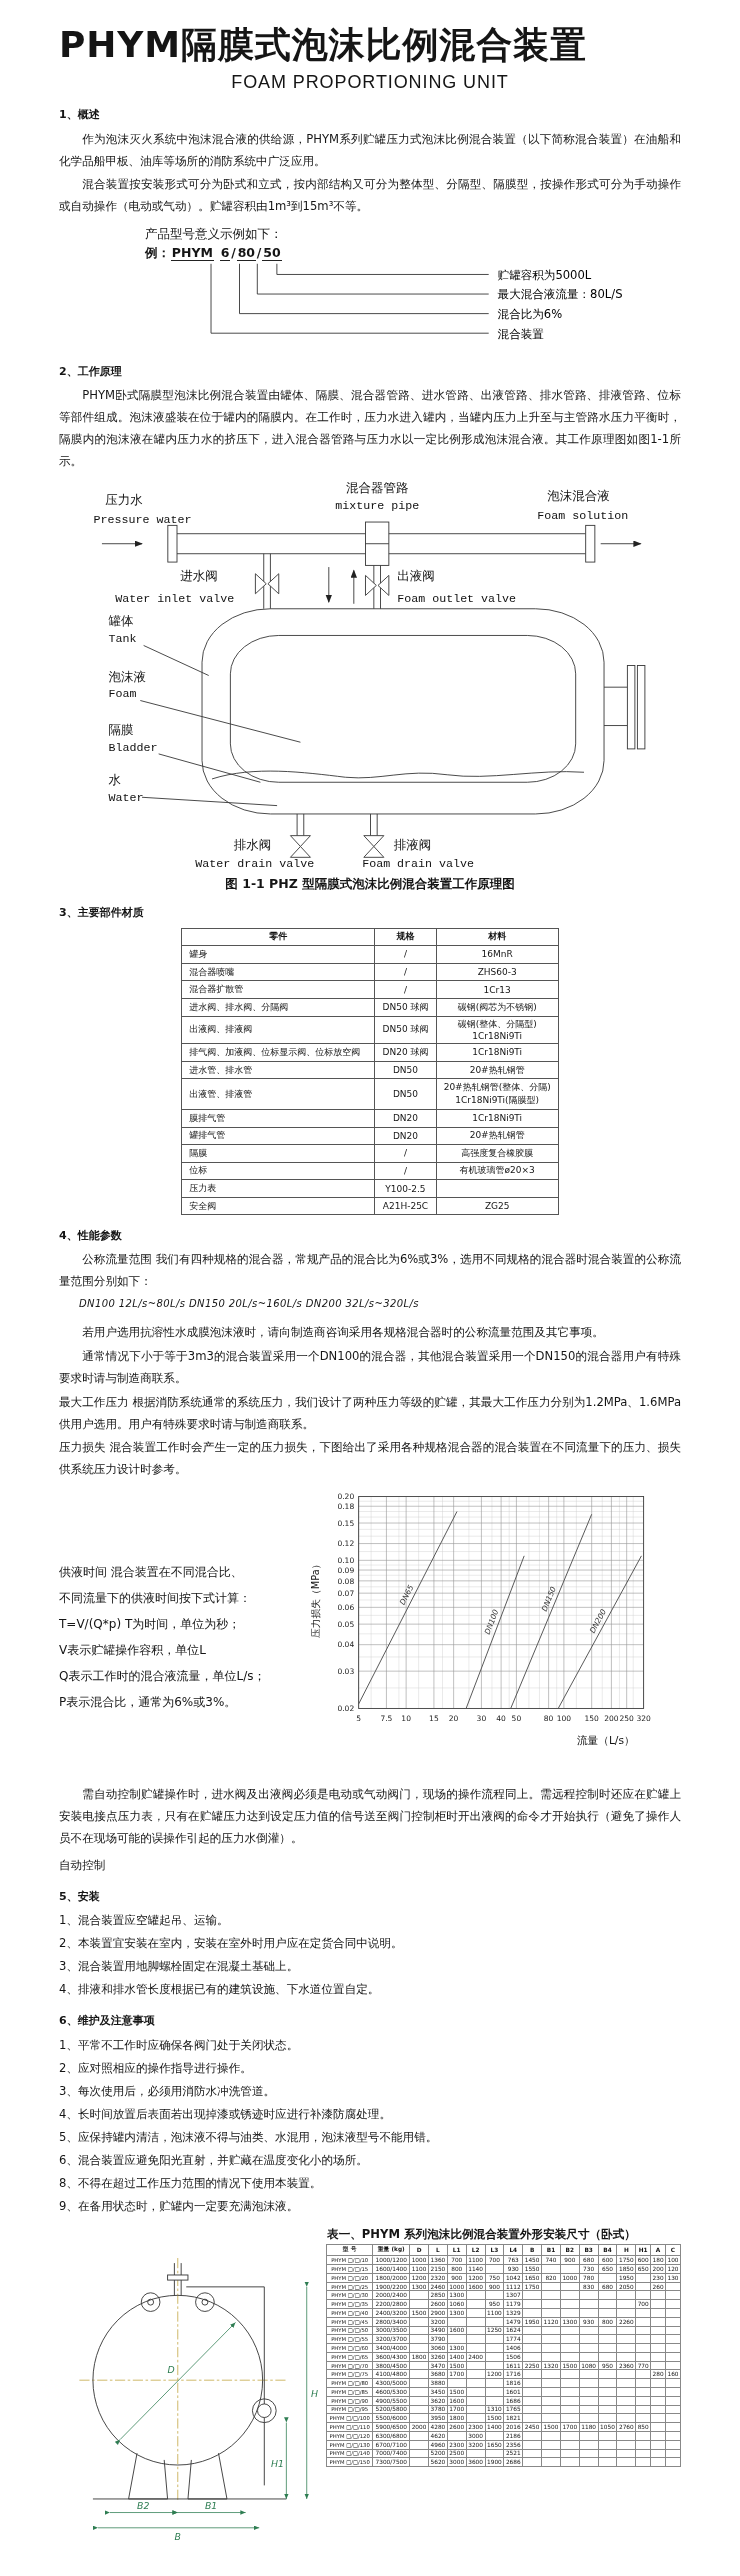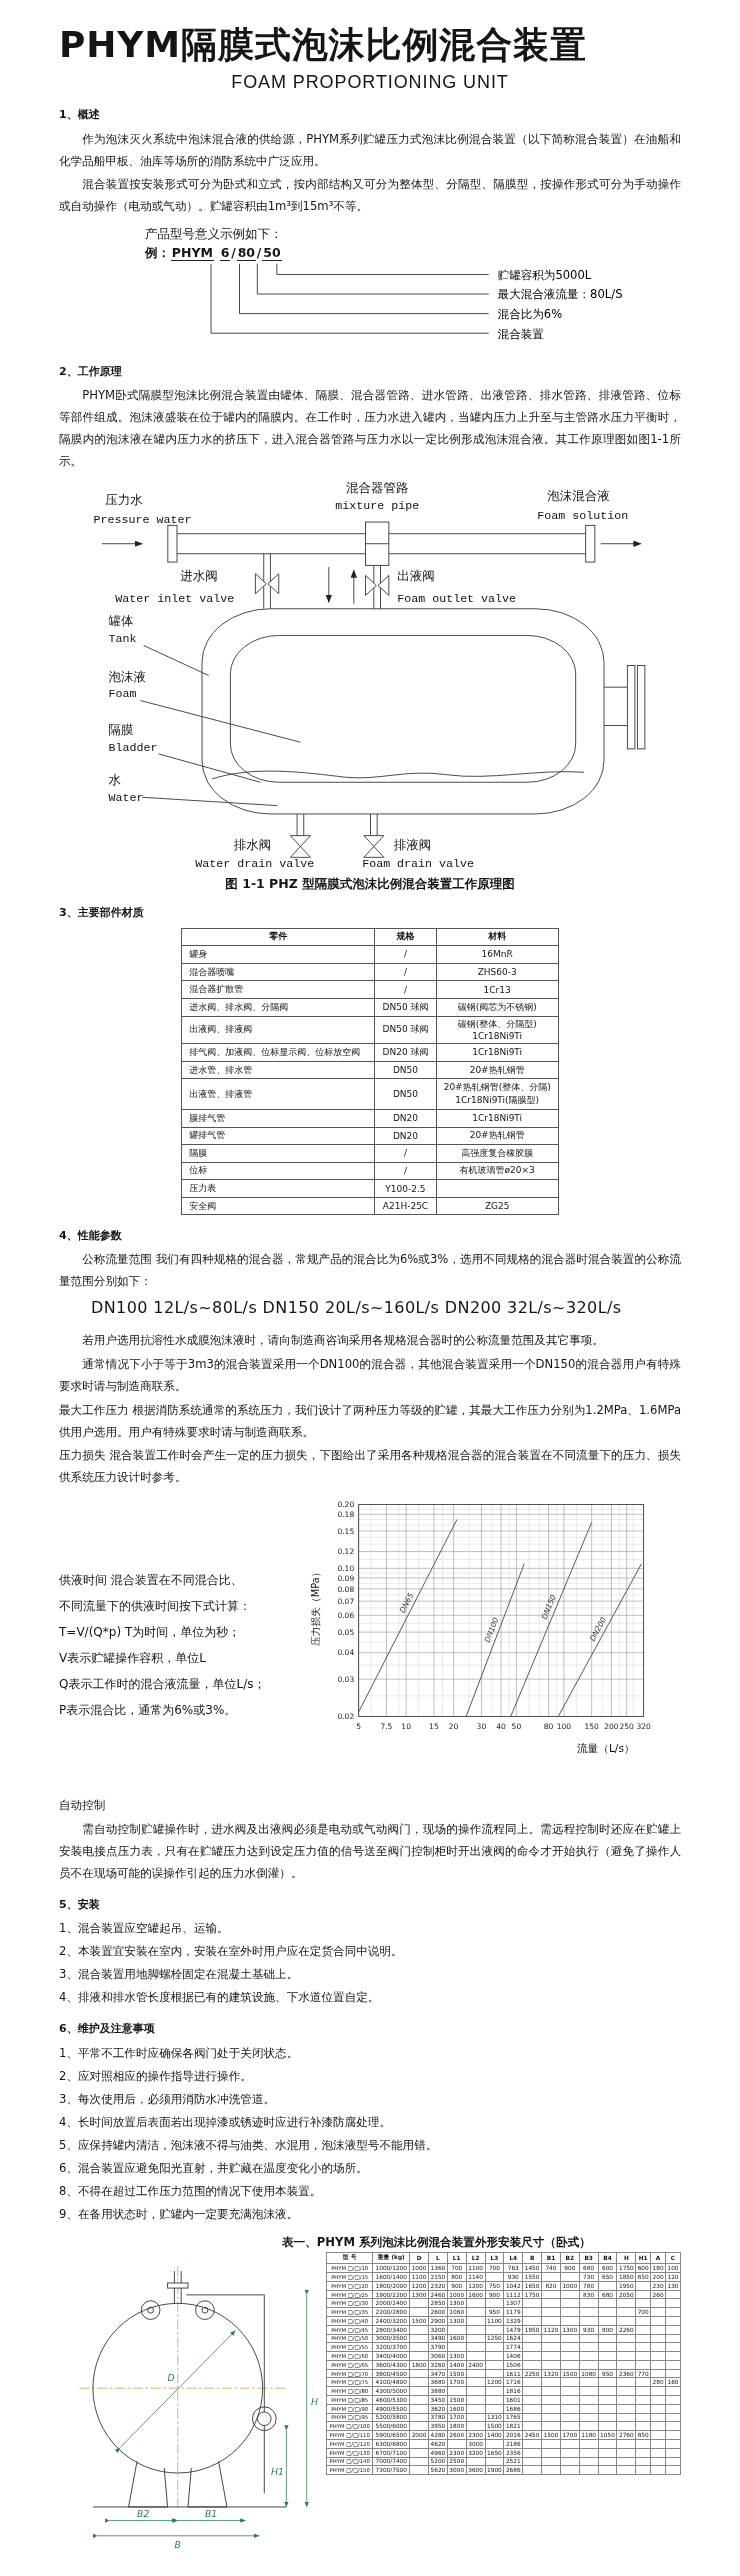--- a/index.html
+++ b/index.html
@@ -7,39 +7,39 @@
     width:740px;height:2576px;overflow:hidden;
     font-family:"DejaVu Sans",sans-serif;color:#151515;
     -webkit-font-smoothing:antialiased;
   }
   .page{padding:16px 59px 0 59px;}
   .doc-title{font-size:36px;font-weight:bold;margin:5.3px 0 1.8px 0;letter-spacing:0.9px;}
   .doc-subtitle{font-family:Liberation Sans, sans-serif;font-size:18px;text-align:center;margin:1.8px 0 14.3px 0;letter-spacing:0.9px;}
   .sec-head{font-size:11px;font-weight:bold;margin:12.5px 0 5.3px 0;}
   p.body{font-size:11.6px;line-height:22px;margin:1.8px 0;text-align:justify;text-indent:2em;}
   p.body.noindent{text-indent:0;}
-  .dn-line{font-size:16px;margin:5.3px 0 12.5px 2em;letter-spacing:0.4px;}
+  .dn-line{font-size:10px;margin:5.3px 0 12.5px 2em;letter-spacing:0.4px;font-style:italic;}
   .model-block{margin:9px 0 3.6px 86px;font-size:12.5px;}
   .model-intro{font-weight:normal;margin-bottom:1.8px;}
   .model-example{font-weight:bold;}
   .model-example .seg{border-bottom:1.3px solid #222;padding:0 0.9px;margin:0 0.9px;display:inline-block;line-height:15px;}
   .model-svg{display:block;margin-left:23px;}
   .fig-wrap{text-align:center;margin:5.3px 0 0 0;}
   .fig-caption{font-size:12.5px;font-weight:bold;text-align:center;margin:3.6px 0 5.3px 0;}
   table{border-collapse:collapse;}
   .mat-table{margin:7.1px auto 9px auto;font-size:9px;}
   .mat-table th,.mat-table td{border:0.9px solid #555;padding:1.8px 7.1px;text-align:center;white-space:pre-line;}
   .mat-table td.part{text-align:left;min-width:178px;}
   .chart-row{display:flex;margin:3.6px 0 0 0;}
   .chart-left{width:259px;padding-top:75px;}
   .supply-line{font-size:12px;line-height:26px;}
   .chart-right{flex:1;text-align:right;}
   .list-item{font-size:11.6px;line-height:23px;}
   .big-cap{font-size:11.6px;font-weight:bold;margin:9px 0 1.8px 0;}
-  .cap-t1{text-align:left;margin-left:223px;}
+  .cap-t1{text-align:center;margin-left:223px;}
   .dim-row{display:flex;align-items:flex-start;}
   .dim-left{flex:0 0 267px;}
   .dim-right{flex:1;}
   .big-table{width:100%;font-size:5.8px;}
   .big-table th,.big-table td{border:0.9px solid #888;padding:0.9px 0.9px;text-align:center;white-space:nowrap;}
   .big-table th{font-weight:bold;}
   .big-table td.model{font-size:5.3px;}
   svg text.zh{font-size:15px;fill:#111;}
   svg text.en{font-family:"Liberation Mono",monospace;font-size:14px;fill:#111;}
   svg text.dim{font-size:11px;fill:#2e7d52;font-style:italic;}
@@ -391,22 +391,22 @@
             </g>
             <g transform="translate(14,173) rotate(-90)">
               <text x="0" y="0" font-size="11" fill="#111">压力损失（MPa）</text>
             </g>
             <text x="368" y="292" font-size="12" text-anchor="end" fill="#111">流量（L/s）</text>
           </g>
         </svg>
     </div>
   </div>
 
+  <p class="body">需自动控制贮罐操作时，进水阀及出液阀必须是电动或气动阀门，现场的操作流程同上。需远程控制时还应在贮罐上安装电接点压力表，只有在贮罐压力达到设定压力值的信号送至阀门控制柜时开出液阀的命令才开始执行（避免了操作人员不在现场可能的误操作引起的压力水倒灌）。</p>
   <p class="body noindent" style="margin-top:5.3px">自动控制</p>
-  <p class="body">需自动控制贮罐操作时，进水阀及出液阀必须是电动或气动阀门，现场的操作流程同上。需远程控制时还应在贮罐上安装电接点压力表，只有在贮罐压力达到设定压力值的信号送至阀门控制柜时开出液阀的命令才开始执行（避免了操作人员不在现场可能的误操作引起的压力水倒灌）。</p>
 
   <div class="sec-head">5、安装</div>
   <div id="s5-list">
       <div class="list-item">1、混合装置应空罐起吊、运输。</div>
       <div class="list-item">2、本装置宜安装在室内，安装在室外时用户应在定货合同中说明。</div>
       <div class="list-item">3、混合装置用地脚螺栓固定在混凝土基础上。</div>
       <div class="list-item">4、排液和排水管长度根据已有的建筑设施、下水道位置自定。</div>
     </div>
 
   <div class="sec-head">6、维护及注意事项</div>

